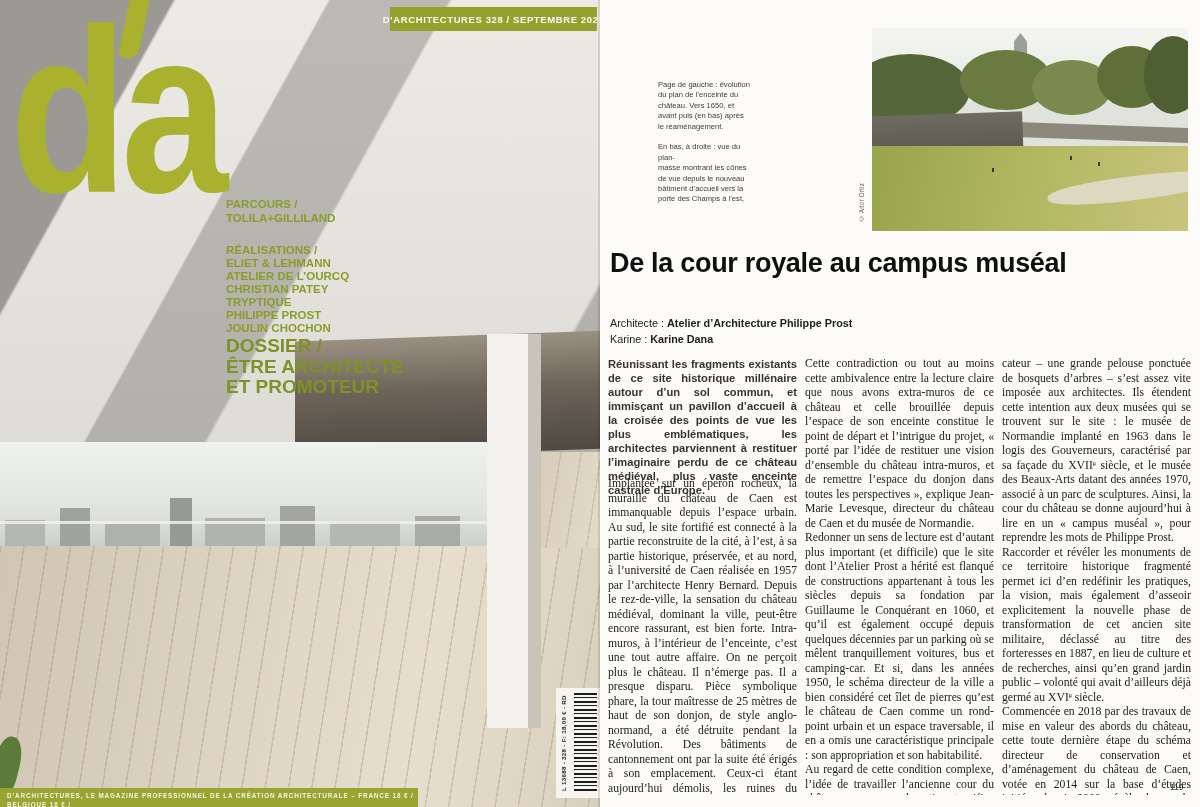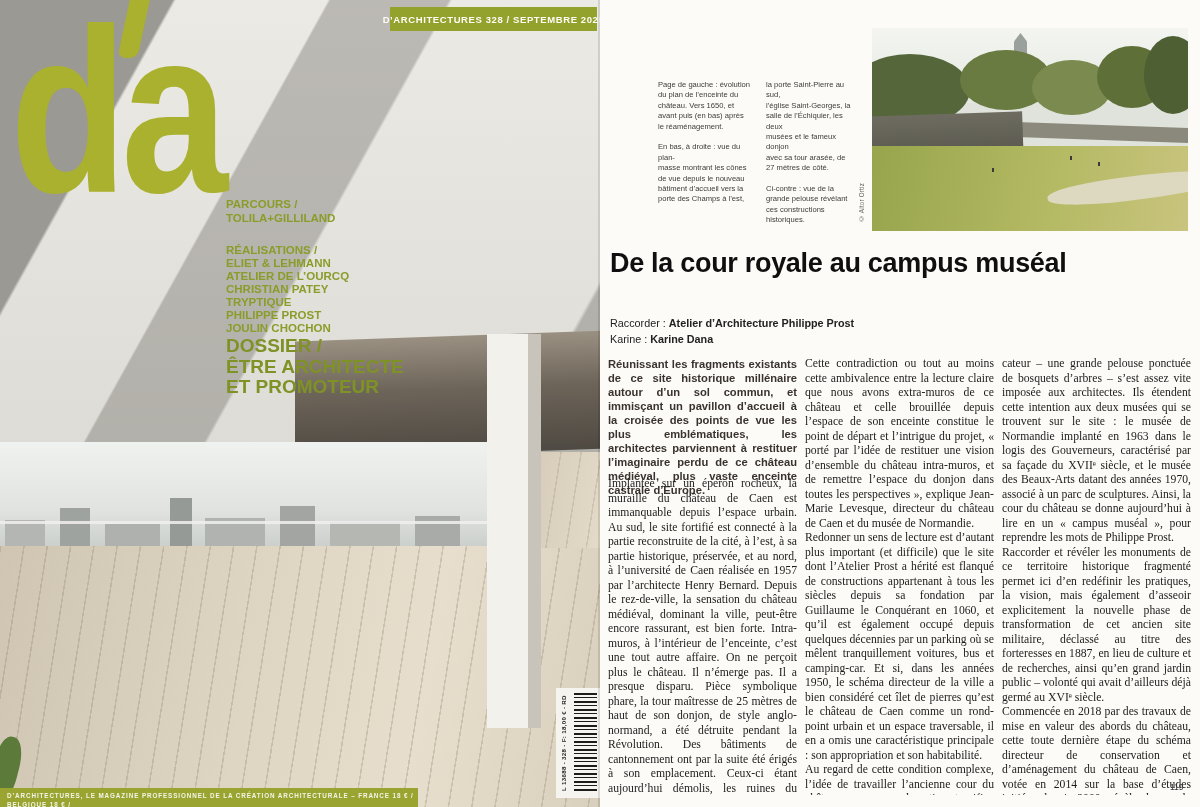--- a/index.html
+++ b/index.html
@@ -172,31 +172,20 @@
 du plan de l’enceinte du
 château. Vers 1650, et
 avant puis (en bas) après
 le réaménagement.
 
 En bas, à droite : vue du plan-
 masse montrant les cônes
 de vue depuis le nouveau
 bâtiment d’accueil vers la
 porte des Champs à l’est,</div>
-    <div class="cap cap-right">la porte Saint-Pierre au sud,
-l’église Saint-Georges, la
-salle de l’Échiquier, les deux
-musées et le fameux donjon
-avec sa tour arasée, de
-27 mètres de côté.
-
-Ci-contre : vue de la
-grande pelouse révélant
-ces constructions
-historiques.</div>
 
     <div class="photo-credit">© Aitor Ortiz</div>
 
     <figure class="photo" style="margin:0;">
       <div class="ph-sky"></div>
       <div class="ph-tower"></div>
       <div class="tree" style="left:-22px;top:26px;width:120px;height:72px;background:#55673a;"></div>
       <div class="tree" style="left:88px;top:22px;width:92px;height:60px;background:#6a7b42;"></div>
       <div class="tree" style="left:160px;top:32px;width:80px;height:55px;background:#7b8a4e;"></div>
       <div class="tree" style="left:225px;top:18px;width:70px;height:62px;background:#5e7038;"></div>
@@ -205,21 +194,21 @@
       <div class="ph-wall1"></div>
       <div class="ph-lawn"></div>
       <div class="ph-path"></div>
       <div class="dot" style="left:198px;top:128px;"></div>
       <div class="dot" style="left:226px;top:134px;"></div>
       <div class="dot" style="left:120px;top:140px;"></div>
     </figure>
 
     <h1 class="title" style="margin:0;">De la cour royale au campus muséal</h1>
 
-    <div class="byline by1"><span>Raccorder : </span><b>Atelier d’Architecture Philippe Prost</b></div>
+    <div class="byline by1"><span>Architecte : </span><b>Atelier d’Architecture Philippe Prost</b></div>
     <div class="byline by2"><span>Karine : </span><b>Karine Dana</b></div>
 
     <div class="intro">Réunissant les fragments existants de ce site historique millénaire autour d’un sol commun, et immisçant un pavillon d’accueil à la croisée des points de vue les plus emblématiques, les architectes parviennent à restituer l’imaginaire perdu de ce château médiéval, plus vaste enceinte castrale d’Europe.</div>
 
     <div class="col col1">Implantée sur un éperon rocheux, la muraille du château de Caen est immanquable depuis l’espace urbain. Au sud, le site fortifié est connecté à la partie reconstruite de la cité, à l’est, à sa partie historique, préservée, et au nord, à l’université de Caen réalisée en 1957 par l’architecte Henry Bernard. Depuis le rez-de-ville, la sensation du château médiéval, dominant la ville, peut-être encore rassurant, est bien forte. Intra-muros, à l’intérieur de l’enceinte, c’est une tout autre affaire. On ne perçoit plus le château. Il n’émerge pas. Il a presque disparu. Pièce symbolique phare, la tour maîtresse de 25 mètres de haut de son donjon, de style anglo-normand, a été détruite pendant la Révolution. Des bâtiments de cantonnement ont par la suite été érigés à son emplacement. Ceux-ci étant aujourd’hui démolis, les ruines du donjon sont de nouveau visibles.</div>
     <div class="col col2">Cette contradiction ou tout au moins cette ambivalence entre la lecture claire que nous avons extra-muros de ce château et celle brouillée depuis l’espace de son enceinte constitue le point de départ et l’intrigue du projet, « porté par l’idée de restituer une vision d’ensemble du château intra-muros, et de remettre l’espace du donjon dans toutes les perspectives », explique Jean-Marie Levesque, directeur du château de Caen et du musée de Normandie.
 Redonner un sens de lecture est d’autant plus important (et difficile) que le site dont l’Atelier Prost a hérité est flanqué de constructions appartenant à tous les siècles depuis sa fondation par Guillaume le Conquérant en 1060, et qu’il est également occupé depuis quelques décennies par un parking où se mêlent tranquillement voitures, bus et camping-car. Et si, dans les années 1950, le schéma directeur de la ville a bien considéré cet îlet de pierres qu’est le château de Caen comme un rond-point urbain et un espace traversable, il en a omis une caractéristique principale : son appropriation et son habitabilité.
 Au regard de cette condition complexe, l’idée de travailler l’ancienne cour du château comme un sol continu et unifi-</div>
     <div class="col col3">cateur – une grande pelouse ponctuée de bosquets d’arbres – s’est assez vite imposée aux architectes. Ils étendent cette intention aux deux musées qui se trouvent sur le site : le musée de Normandie implanté en 1963 dans le logis des Gouverneurs, caractérisé par sa façade du XVIIᵉ siècle, et le musée des Beaux-Arts datant des années 1970, associé à un parc de sculptures. Ainsi, la cour du château se donne aujourd’hui à lire en un « campus muséal », pour reprendre les mots de Philippe Prost.
 Raccorder et révéler les monuments de ce territoire historique fragmenté permet ici d’en redéfinir les pratiques, la vision, mais également d’asseoir explicitement la nouvelle phase de transformation de cet ancien site militaire, déclassé au titre des forteresses en 1887, en lieu de culture et de recherches, ainsi qu’en grand jardin public – volonté qui avait d’ailleurs déjà germé au XVIᵉ siècle.

